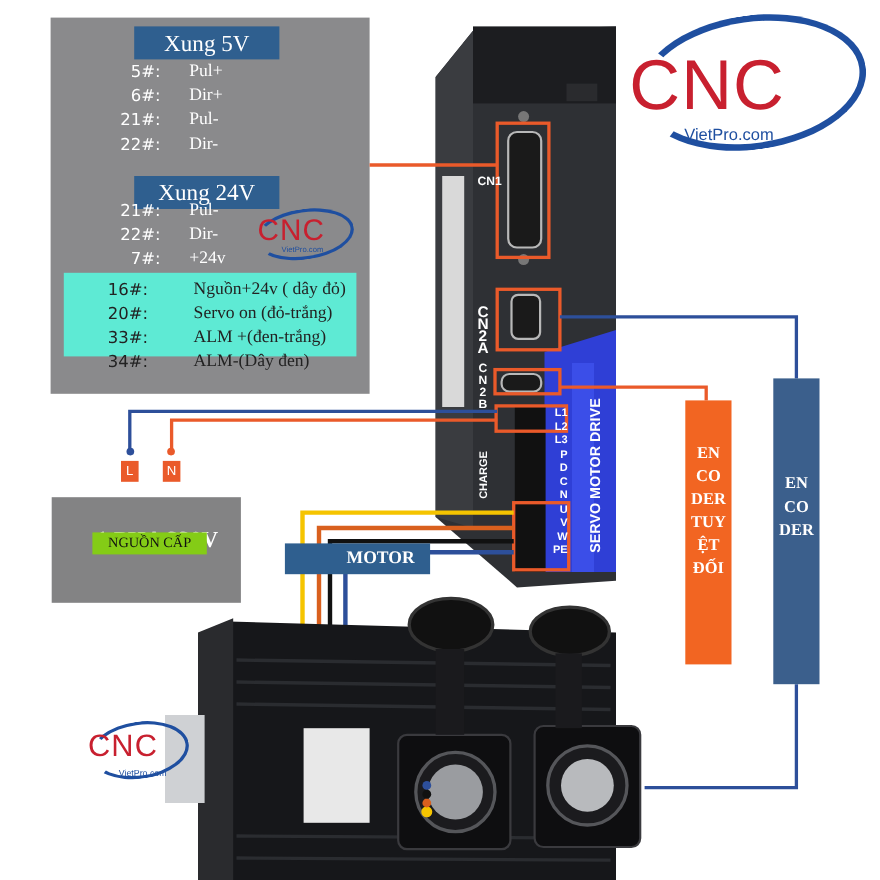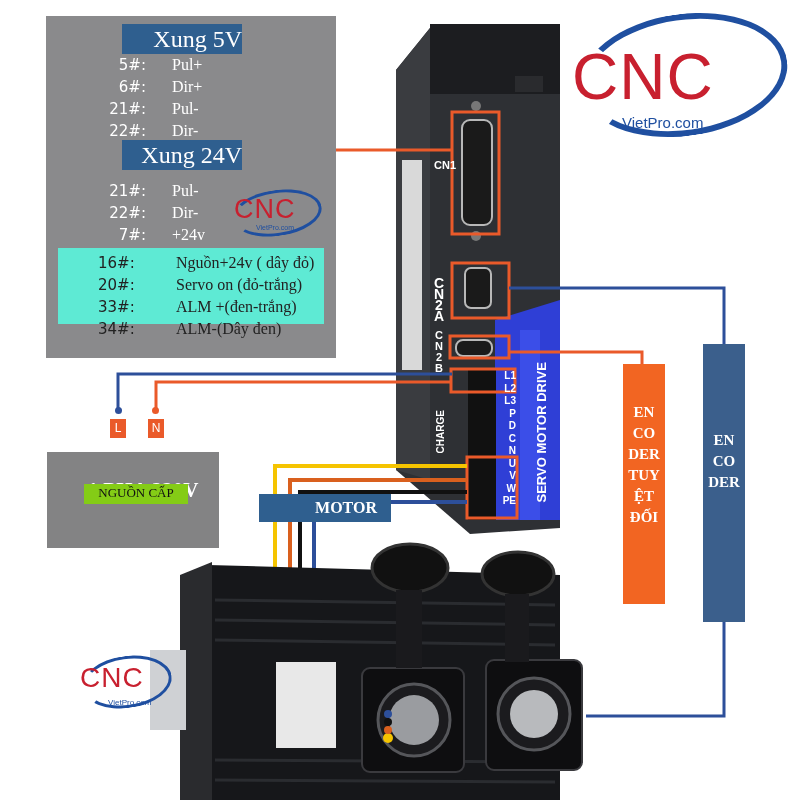--- a/index.html
+++ b/index.html
@@ -1,20 +1,20 @@
 <!DOCTYPE html>
 <html><head>
 <meta charset="utf-8">
 <style>
   html,body{margin:0;padding:0;background:#ffffff;}
   body{width:800px;height:800px;position:relative;overflow:hidden;font-family:"Liberation Serif",serif;}
   .abs{position:absolute;}
   
   #info-panel{left:46px;top:16px;width:290px;height:342px;background:#8a8a8c;}
-  .title-bar{position:absolute;left:76px;width:120px;height:30px;background:#2f5f8f;color:#fff;font-size:24px;text-align:right;line-height:30px;}
+  .title-bar{position:absolute;left:76px;width:132px;height:30px;background:#2f5f8f;color:#fff;font-size:21px;text-align:center;line-height:30px;}
   .pin-row{position:absolute;left:0;width:290px;height:22px;font-size:16px;color:#fff;}
   .pin-num{position:absolute;width:100px;text-align:right;font-family:"DejaVu Sans",sans-serif;font-size:15px;}
   .pin-lbl{position:absolute;left:126px;font-family:"Liberation Serif",serif;}
   #signal-box{left:12px;top:232px;width:266px;height:76px;background:#5eead4;}
   .sig-row{position:absolute;left:0;width:266px;height:22px;font-size:16px;color:#222;}
   .sig-num{position:absolute;left:40px;font-family:"DejaVu Sans",sans-serif;font-size:15px;}
   .sig-lbl{position:absolute;left:98px;margin-left:20px;}
   
   .cnc-logo{position:absolute;}
   .cnc-logo .ring{position:absolute;border:solid #1f4fa0;border-radius:50%;border-left-color:transparent;border-bottom-color:#1f4fa0;transform:rotate(-8deg);}
@@ -44,21 +44,21 @@
   </div>
   <div class="pin-row" style="top:84px;">
     <span class="pin-num">21#:</span>
     <span class="pin-lbl">Pul-</span>
   </div>
   <div class="pin-row" style="top:106px;">
     <span class="pin-num">22#:</span>
     <span class="pin-lbl">Dir-</span>
   </div>
 
-  <div class="title-bar" style="top:124px;">Xung 24V</div>
+  <div class="title-bar" style="top:144px;">Xung 24V</div>
   <div class="pin-row" style="top:166px;">
     <span class="pin-num">21#:</span>
     <span class="pin-lbl">Pul-</span>
   </div>
   <div class="pin-row" style="top:188px;">
     <span class="pin-num">22#:</span>
     <span class="pin-lbl">Dir-</span>
   </div>
   <div class="pin-row" style="top:210px;">
     <span class="pin-num">7#:</span>

